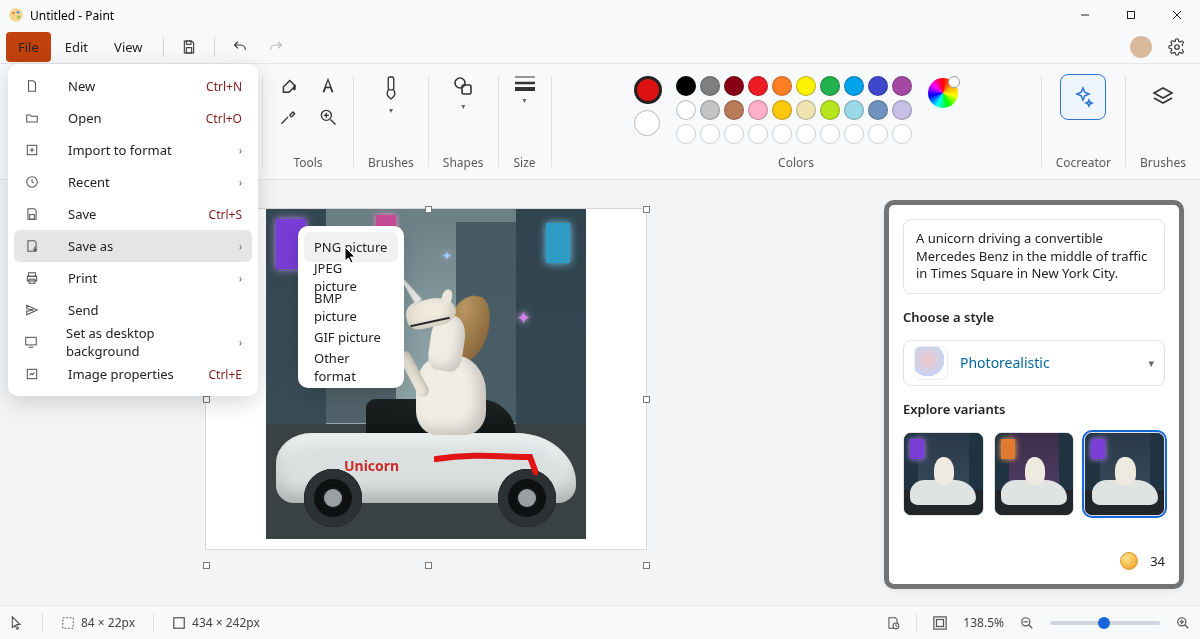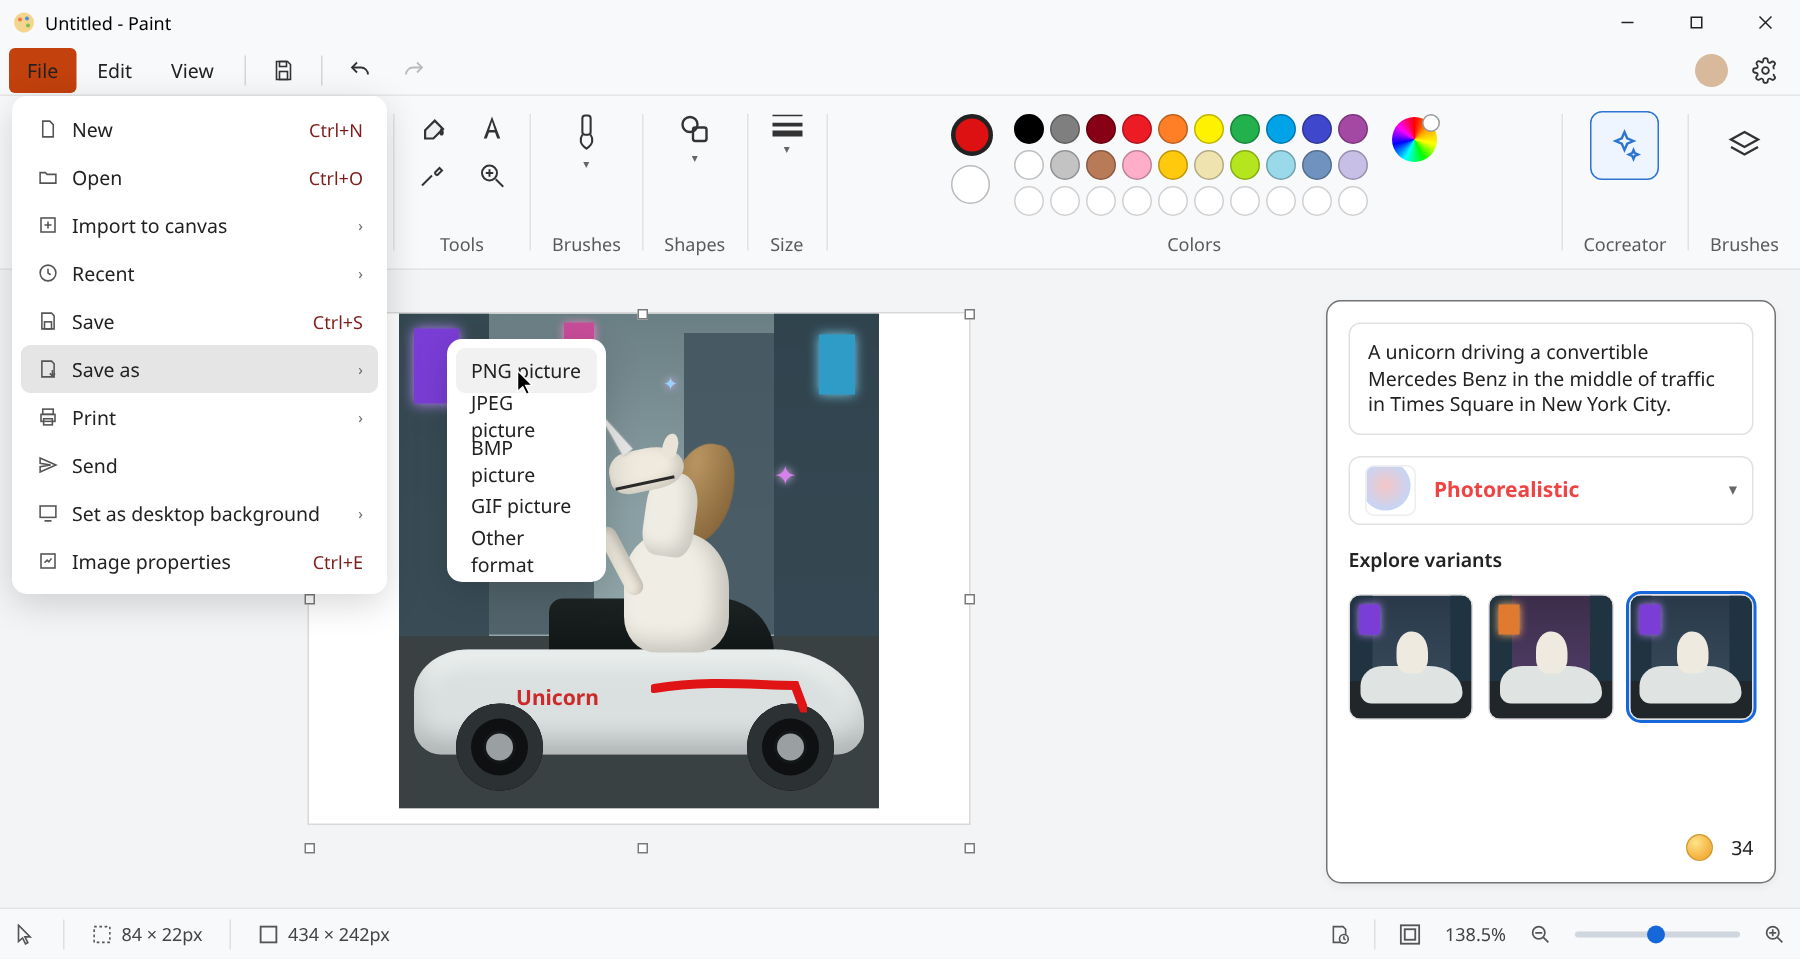--- a/index.html
+++ b/index.html
@@ -84,44 +84,44 @@
   .bridle { position:absolute; left:14px; bottom:112px; width:40px; height:2px; background:#2a2a2a; transform:rotate(-12deg);}
   .u-leg { position:absolute; left:12px; bottom:36px; width:12px; height:50px; background:#ece7da; border-radius:6px; transform:rotate(-28deg); box-shadow: inset -3px 0 5px rgba(0,0,0,.18);}
   .sparkle { position:absolute; color:#d481e9; font-size:18px; text-shadow:0 0 6px #eec0ff; }
   .sparkle.s1 { left:250px; top:96px; }
   .sparkle.s2 { left:176px; top:38px; font-size:12px; color:#9cd0ff;}
 
   
   .handles .sel-handle { }
 
   
-  .side-panel { position:absolute; right:16px; top:200px; width:300px; bottom:50px; background:#fff; border:1px solid #737373; border-radius:10px; padding:14px; display:flex; flex-direction:column; gap:14px; box-shadow: 0 2px 6px rgba(0,0,0,.05);}
+  .side-panel { position:absolute; right:16px; top:200px; width:300px; bottom:50px; background:#fff; border:5px solid #737373; border-radius:10px; padding:14px; display:flex; flex-direction:column; gap:14px; box-shadow: 0 2px 6px rgba(0,0,0,.05);}
   .prompt-box { border:1px solid #e1e1e1; border-radius:8px; padding:10px 12px; font-size:13px; color:#222; line-height:1.35; }
   .section-title { font-size:13px; font-weight:600; color:#222; }
   .style-select { border:1px solid #e1e1e1; border-radius:8px; height:46px; display:flex; align-items:center; gap:12px; padding:0 10px; }
   .style-thumb { width:34px; height:34px; border-radius:6px; background: radial-gradient(circle at 40% 40%, #f5c6c6, #c6d5f5 60%, #fff 62%); border:1px solid #eee;}
-  .style-name { font-size:14px; color:#ef4444; flex:1;font-weight:bold; }
+  .style-name { font-size:14px; color:#0369a1; flex:1; }
   .variants { display:flex; gap:10px; }
   .variant { width:84px; height:84px; border-radius:8px; overflow:hidden; position:relative; border:1px solid #e2e2e2; }
   .variant.selected { outline:2px solid #1667d9; outline-offset:0; }
   .variant .mini-sky { position:absolute; inset:0; background:linear-gradient(#2a394a,#3c5160);}
   .variant .mini-road { position:absolute; left:0; right:0; bottom:0; height:30%; background:#20262a;}
   .variant .mini-car { position:absolute; left:8%; bottom:12%; width:84%; height:30%; background:#dfe4e3; border-radius:20px 30px 10px 10px/18px 24px 10px 10px;}
   .variant .mini-uni { position:absolute; left:38%; bottom:36%; width:26%; height:34%; background:#efeadf; border-radius:46% 50% 36% 36%;}
   .variant .mini-b { position:absolute; top:0; width:18%; height:70%; background:#1f3340;}
   .variant .mini-b.l { left:0;} .variant .mini-b.r { right:0;}
   .variant .mini-glow { position:absolute; left:6px; top:6px; width:14px; height:20px; background:#7a3dd6; box-shadow:0 0 6px #b98bff; }
   .panel-footer { margin-top:auto; display:flex; align-items:center; justify-content:flex-end; gap:12px; }
   .coin { width:18px; height:18px; border-radius:50%; background: radial-gradient(circle at 35% 30%, #ffe38a, #f3b13d 70%); border:1px solid #d59a2e; }
   .credits { font-size:13px; color:#222; }
   .btn-primary { background:#1667d9; color:#fff; border:none; border-radius:6px; height:34px; padding:0 26px; font-size:14px; }
 
   
   .file-menu { position:absolute; left:8px; top:64px; width:250px; background:#fff; border-radius:10px; box-shadow:0 6px 24px rgba(0,0,0,.16); padding:6px; z-index:30; }
-  .fm-item { display:flex; align-items:center; gap:8px; height:32px; padding:0 10px; border-radius:6px; font-size:13px; color:#222; }
+  .fm-item { display:flex; align-items:center; gap:28px; height:32px; padding:0 10px; border-radius:6px; font-size:13px; color:#222; }
   .fm-item .shortcut { margin-left:auto; font-size:12px; color:#7f1d1d; }
   .fm-item .chev { margin-left:auto; font-size:10px; color:#666; }
   .fm-item.hover { background:#e5e5e5; }
   .fm-icon { width:16px; height:16px; display:flex; align-items:center; justify-content:center; color:#555; }
 
   .saveas-menu { position:absolute; left:258px; top:226px; width:106px; background:#fff; border-radius:10px; box-shadow:0 6px 24px rgba(0,0,0,.16); padding:6px; z-index:31;margin-left:40px; }
   .sa-item { height:30px; display:flex; align-items:center; padding:0 10px; font-size:13px; color:#222; border-radius:6px;}
   .sa-item.hover { background:#f1f1f1; }
   .cursor { position:absolute; left:344px; top:246px; z-index:40; }
 
@@ -390,20 +390,21 @@
       <div class="sel-handle" style="left:643px; top:216px"></div>
       <div class="sel-handle" style="left:203px; top:382px"></div>
       <div class="sel-handle" style="left:425px; top:382px"></div>
       <div class="sel-handle" style="left:643px; top:382px"></div>
     </div>
   </div>
 </div>
 
 <div class="side-panel">
   <div class="prompt-box">A unicorn driving a convertible Mercedes Benz in the middle of traffic in Times Square in New York City.</div>
+  <div class="section-title">Choose a style</div>
   <div class="style-select">
     <div class="style-thumb"></div>
     <div class="style-name">Photorealistic</div>
     <span style="color:#666;font-size:11px">▾</span>
   </div>
   <div class="section-title">Explore variants</div>
   <div class="variants">
     <div class="variant">
         <div class="mini-sky"></div>
         <div class="mini-b l"></div>
@@ -457,21 +458,21 @@
       <span>Open</span>
       <span class="shortcut">Ctrl+O</span>
     </div>
   <div class="fm-item">
       <span class="fm-icon">
         <svg width="14" height="14" viewBox="0 0 24 24" fill="none" stroke="#555" stroke-width="1.8">
           <rect x="4" y="4" width="16" height="16"></rect>
           <path d="M12 8v8m-4-4h8"></path>
         </svg>
       </span>
-      <span>Import to canvas</span>
+      <span>Import to format</span>
       <span class="chev">›</span>
     </div>
   <div class="fm-item">
       <span class="fm-icon">
         <svg width="14" height="14" viewBox="0 0 24 24" fill="none" stroke="#555" stroke-width="1.8">
           <circle cx="12" cy="12" r="9"></circle>
           <path d="M12 7v5l3 2"></path>
         </svg>
       </span>
       <span>Recent</span>

